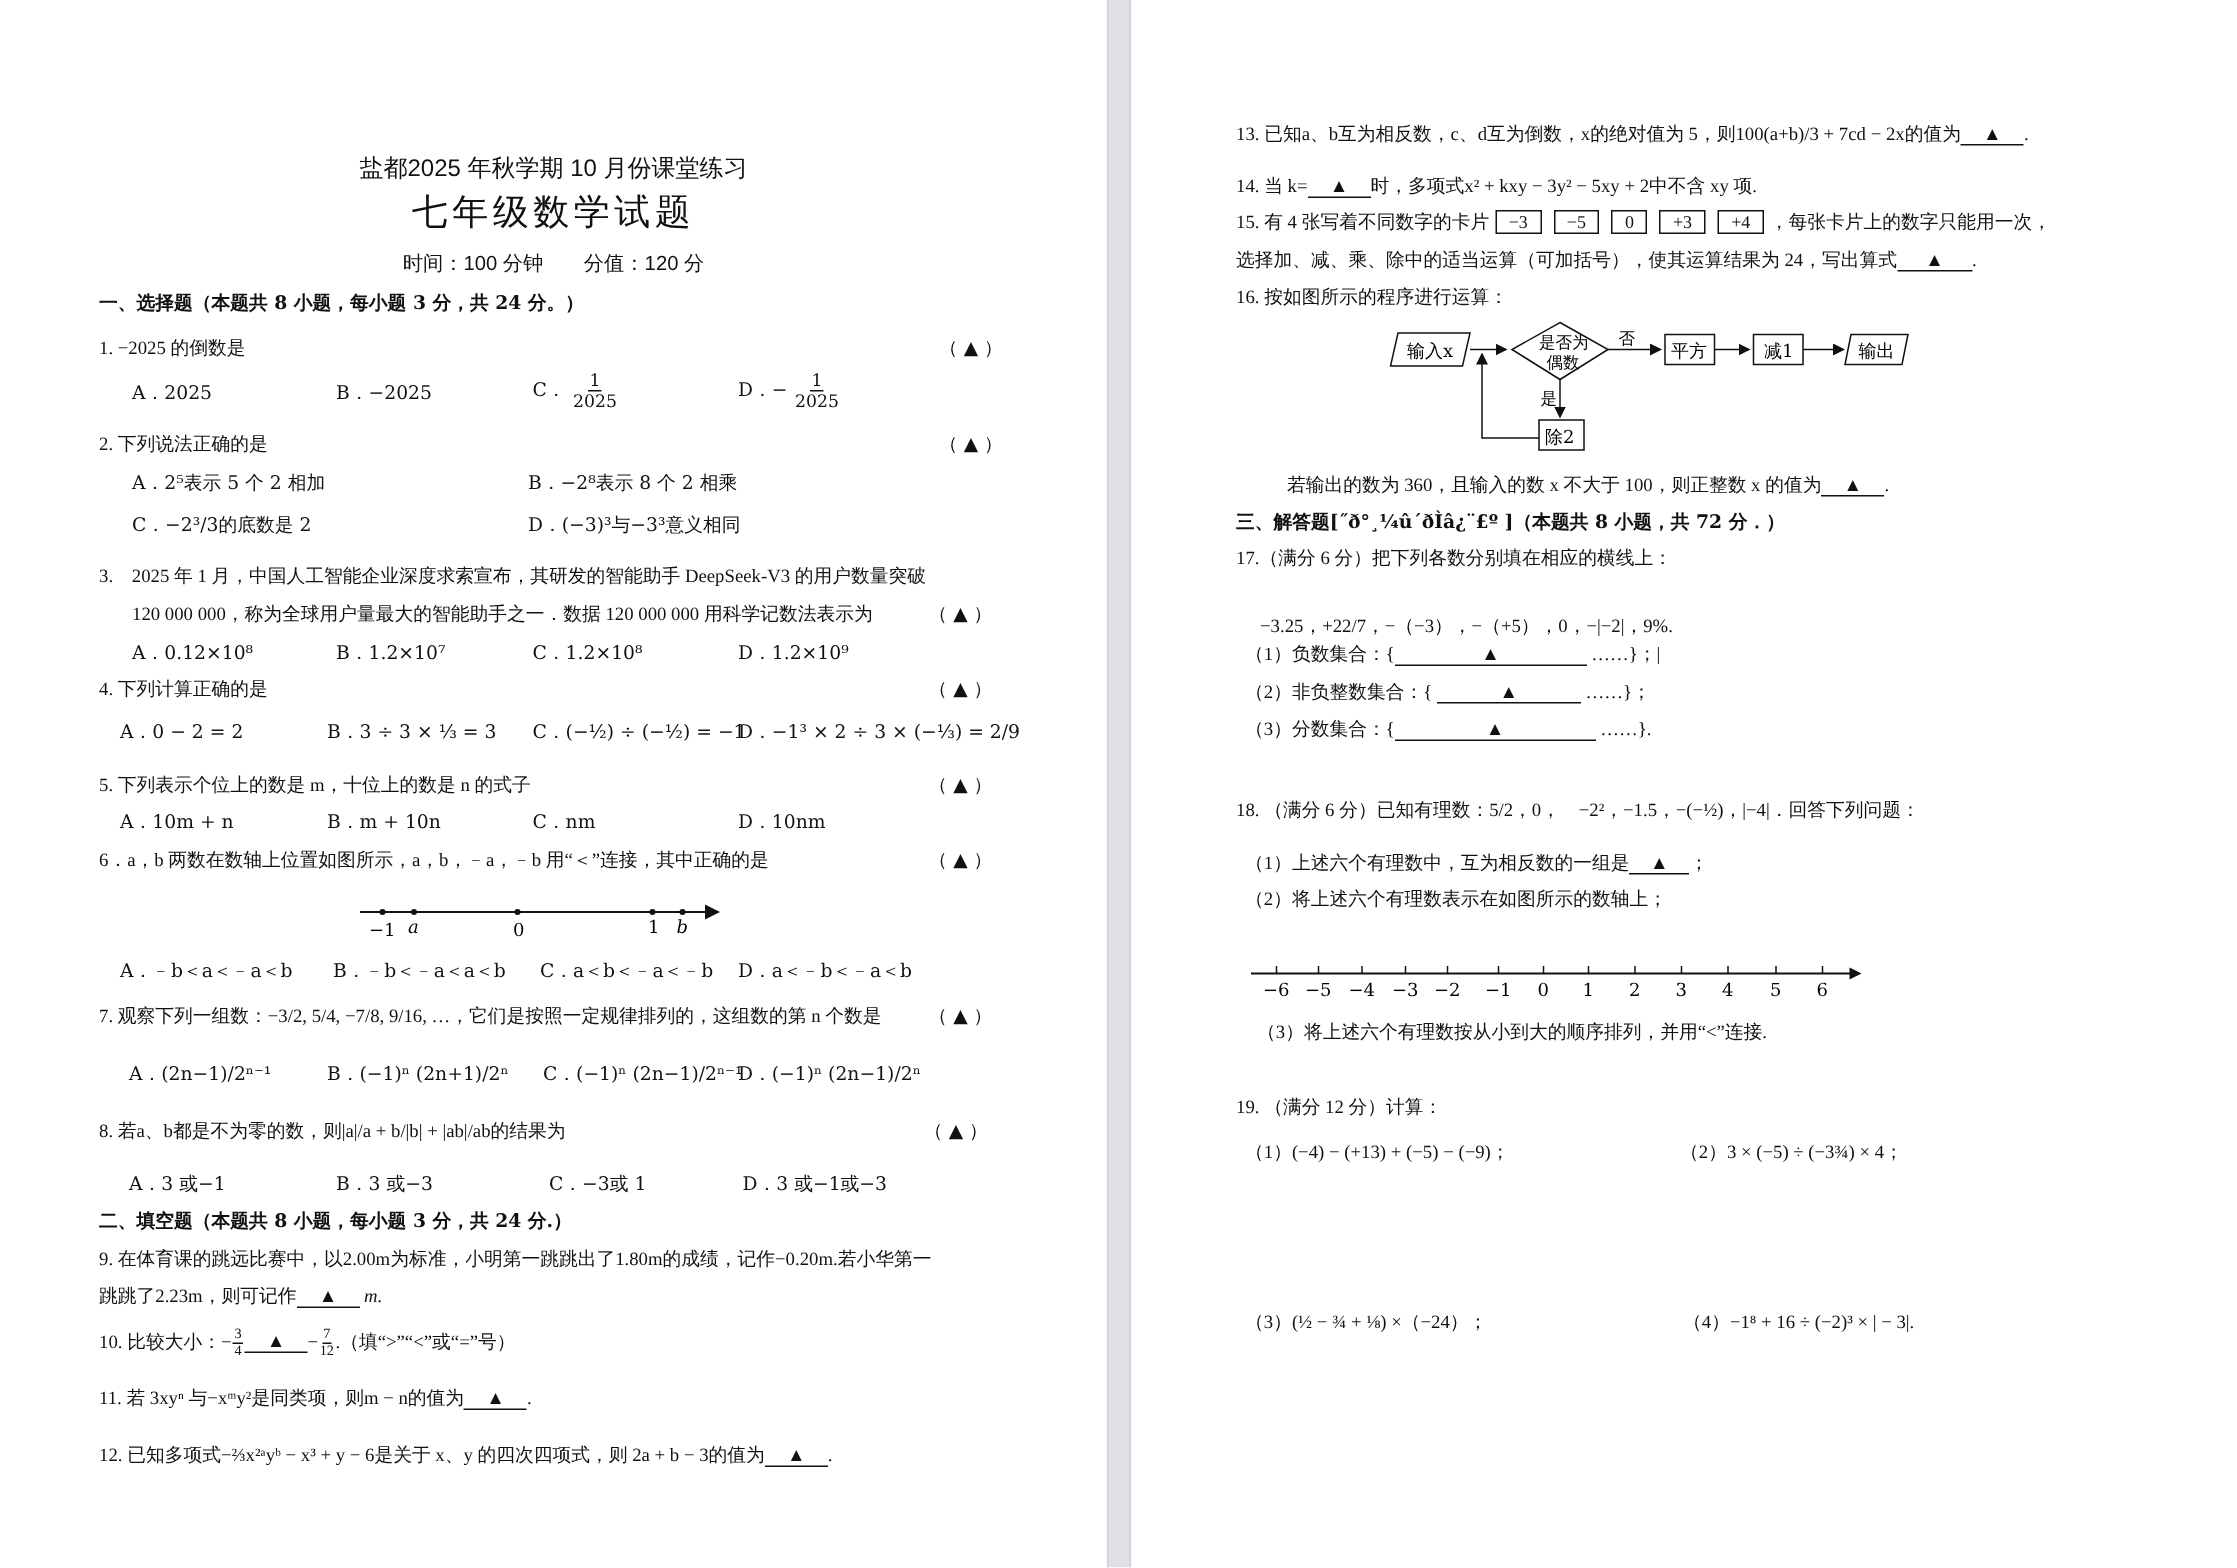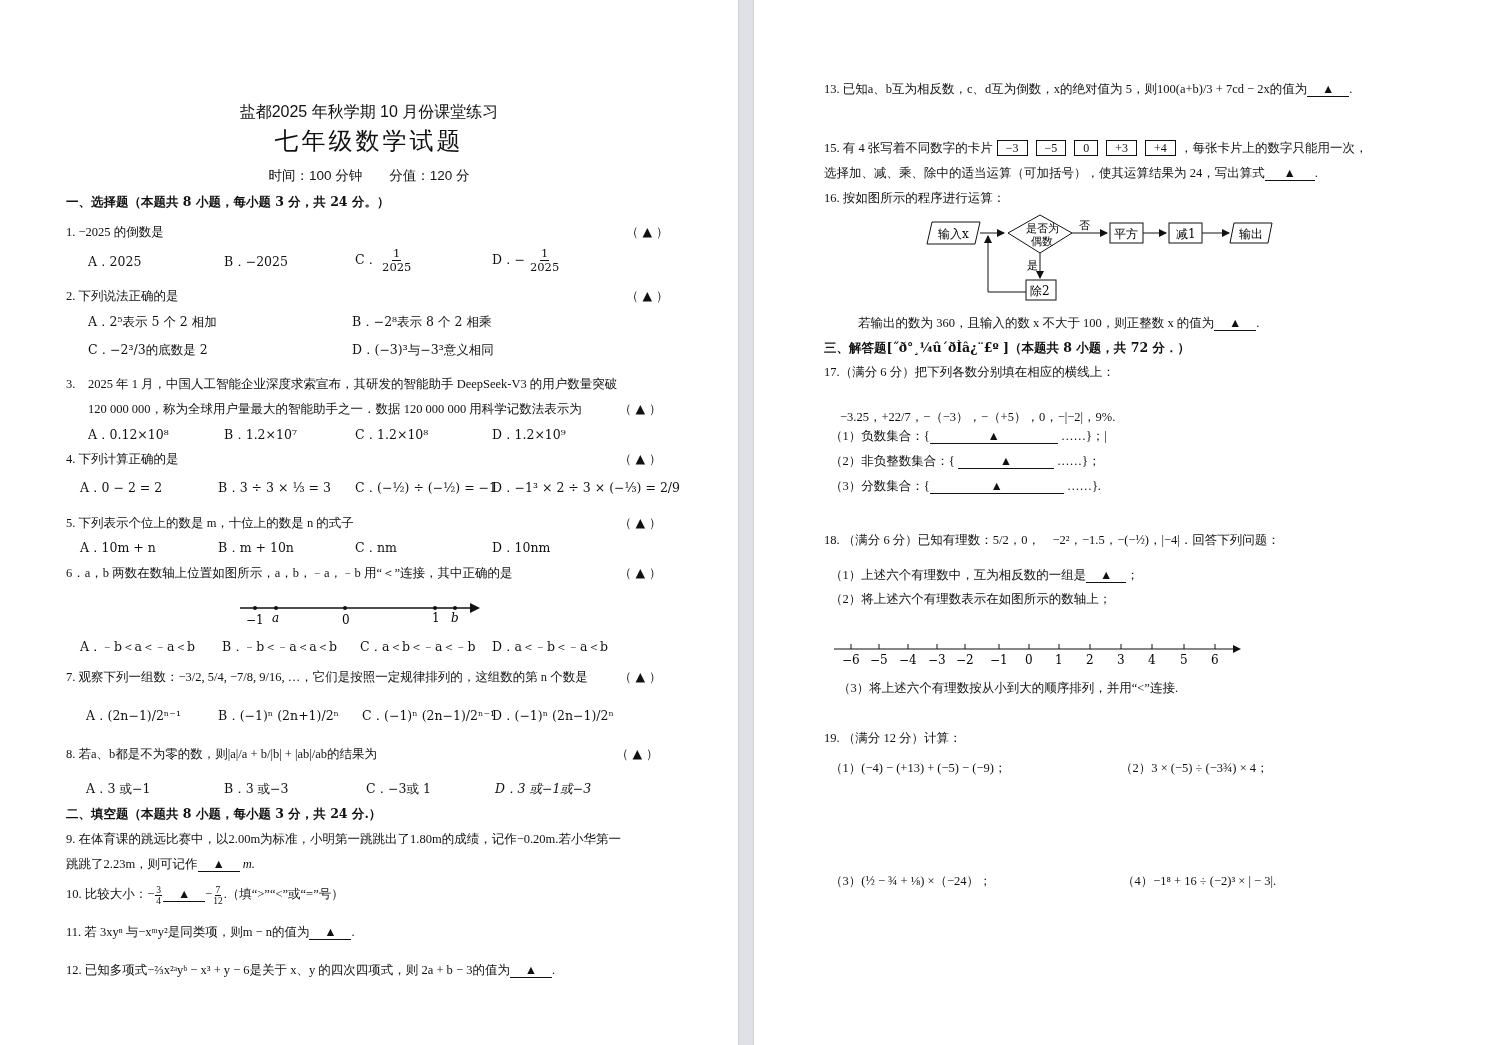--- a/index.html
+++ b/index.html
@@ -110,21 +110,21 @@
   <div class="abs opt" style="left:86px;top:683px;">A．(2n−1)/2ⁿ⁻¹</div>
   <div class="abs opt" style="left:218px;top:683px;">B．(−1)ⁿ (2n+1)/2ⁿ</div>
   <div class="abs opt" style="left:362px;top:683px;">C．(−1)ⁿ (2n−1)/2ⁿ⁻¹</div>
   <div class="abs opt" style="left:492px;top:683px;">D．(−1)ⁿ (2n−1)/2ⁿ</div>
 
   <div class="abs q" style="left:66px;top:721px;">8. 若a、b都是不为零的数，则|a|/a + b/|b| + |ab|/ab的结果为</div>
   <div class="abs bracket" style="left:616px;top:721px;">（ ▲ ）</div>
   <div class="abs opt" style="left:86px;top:756px;">A．3 或−1</div>
   <div class="abs opt" style="left:224px;top:756px;">B．3 或−3</div>
   <div class="abs opt" style="left:366px;top:756px;">C．−3或 1</div>
-  <div class="abs opt" style="left:495px;top:756px;font-style:italic;">D．3 或−1或−3</div>
+  <div class="abs opt" style="left:495px;top:756px;">D．3 或−1或−3</div>
 
   <div class="abs sec" style="left:66px;top:781px;">二、填空题（本题共 8 小题，每小题 3 分，共 24 分.）</div>
 
   <div class="abs q" style="left:66px;top:806px;">9. 在体育课的跳远比赛中，以2.00m为标准，小明第一跳跳出了1.80m的成绩，记作−0.20m.若小华第一</div>
   <div class="abs q" style="left:66px;top:831px;">
     <span>跳跳了2.23m，则可记作</span><span class="blank" style="width:42px;">▲</span>
     <i class="m">m.</i>
   </div>
 
   <div class="abs q" style="left:66px;top:860px;">
@@ -147,20 +147,23 @@
 </div>
 
 <div id="divider"></div>
 
 <div id="page-right" class="page">
 
   <div class="abs q" style="left:70px;top:81px;">
     <span>13. 已知a、b互为相反数，c、d互为倒数，x的绝对值为 5，则100(a+b)/3 + 7cd − 2x的值为</span><span class="blank" style="width:42px;">▲</span>.
   </div>
 
+  <div class="abs q" style="left:70px;top:116px;">
+    <span>14. 当 k=</span><span class="blank" style="width:42px;">▲</span><span>时，多项式x² + kxy − 3y² − 5xy + 2中不含 xy 项.</span>
+  </div>
 
   <div class="abs q" style="left:70px;top:140px;">
     <span>15. 有 4 张写着不同数字的卡片</span><span class="card">−3</span><span class="card">−5</span><span class="card">0</span><span class="card">+3</span><span class="card">+4</span><span>，每张卡片上的数字只能用一次，</span>
   </div>
   <div class="abs q" style="left:70px;top:165px;">
     <span>选择加、减、乘、除中的适当运算（可加括号），使其运算结果为 24，写出算式</span><span class="blank" style="width:50px;">▲</span>.
   </div>
 
   <div class="abs q" style="left:70px;top:190px;">16. 按如图所示的程序进行运算：</div>
 

